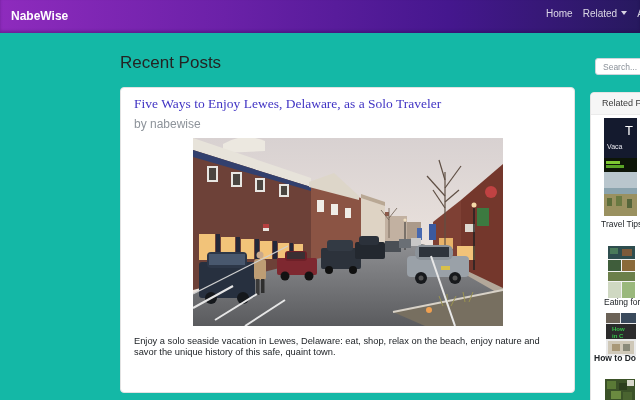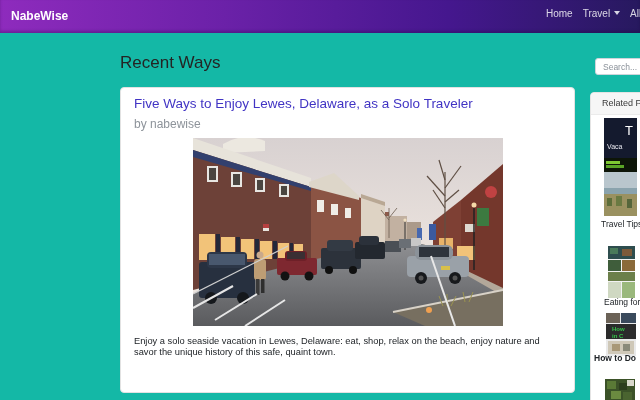--- a/index.html
+++ b/index.html
@@ -13,21 +13,21 @@
   .brand{position:absolute;left:11px;top:0;line-height:33px;color:#fff;font-weight:bold;font-size:12px;text-decoration:none;cursor:pointer;}
   .nav-links{position:absolute;left:546px;top:0;height:26px;display:flex;align-items:center;gap:10px;white-space:nowrap;}
   .nav-links a{color:rgba(255,255,255,.82);font-size:10px;text-decoration:none;cursor:pointer;display:flex;align-items:center;}
   .caret{display:inline-block;width:0;height:0;margin-left:4px;
     border-left:3px solid transparent;border-right:3px solid transparent;border-top:4px solid rgba(255,255,255,.82);}
 
   
   .page-title{position:absolute;left:120px;top:53px;margin:0;font-size:17px;font-weight:400;color:#242424;}
   .post-card{position:absolute;left:120px;top:87px;width:455px;height:306px;box-sizing:border-box;
     background:#fff;border:1px solid #e2e2e2;border-radius:4px;padding:8px 13px;}
-  .post-title{margin:0;font-size:13.5px;font-weight:400;line-height:1.25;}
+  .post-title{margin:0;font-size:13.5px;font-weight:400;line-height:1.25;font-family:Liberation Serif, serif;}
   .post-title a{color:#4134c4;text-decoration:none;cursor:pointer;}
   .byline{margin-top:4px;font-size:12px;color:#8d939a;}
   .photo-wrap{width:310px;height:188px;margin:7px auto 10px;overflow:hidden;}
   .post-card p{margin:0 0 7px;font-size:9.3px;line-height:1.22;color:#212529;}
 
   
   .sidebar{position:absolute;left:590px;top:50px;width:240px;}
   .search-input{position:absolute;left:5px;top:8px;width:200px;height:17px;box-sizing:border-box;
     border:1px solid #ced4da;border-radius:3px;font-size:8.5px;padding:0 7px;color:#495057;outline:none;
     font-family:"Liberation Sans", sans-serif;}
@@ -44,30 +44,30 @@
 
 <div id="screen">
 
   <nav class="navbar">
     <a class="brand">NabeWise</a>
     <div class="nav-links">
       <a>
           <span>Home</span>
         </a>
       <a>
-        <span>Travel</span>
+        <span>Related</span>
         <span class="caret"></span>
       </a>
       <a>
           <span>All</span>
         </a>
     </div>
   </nav>
 
-  <h1 class="page-title">Recent Ways</h1>
+  <h1 class="page-title">Recent Posts</h1>
 
   <article class="post-card">
     <h2 class="post-title">
       <a>Five Ways to Enjoy Lewes, Delaware, as a Solo Traveler</a>
     </h2>
     <div class="byline">by nabewise</div>
 
     <div class="photo-wrap">
       
       <svg width="310" height="188" viewBox="0 0 310 188">

